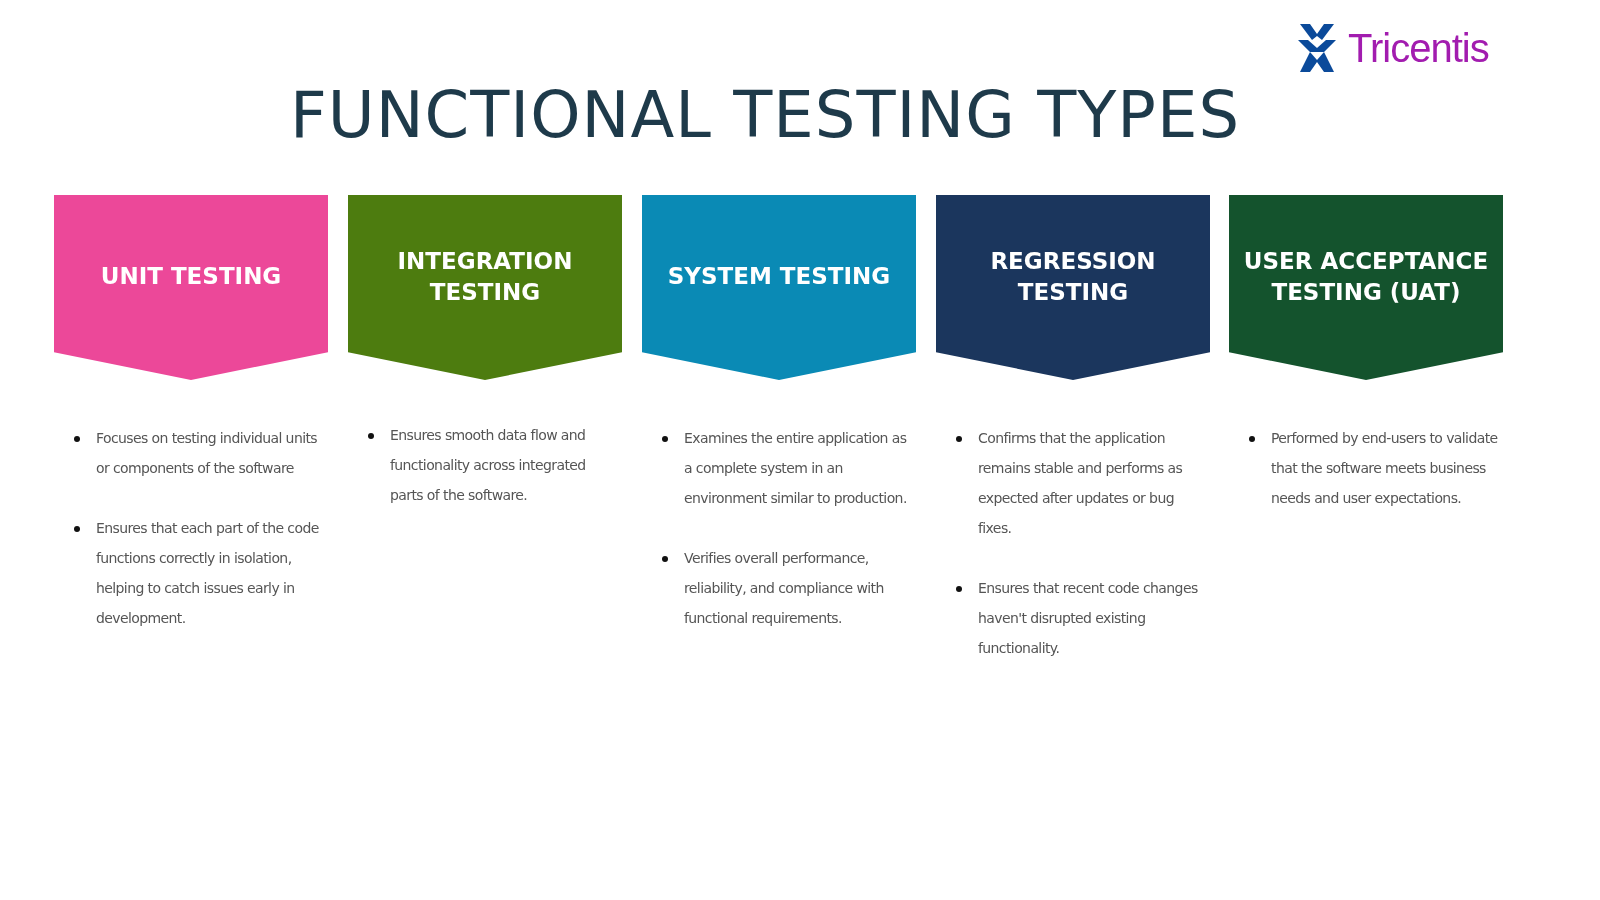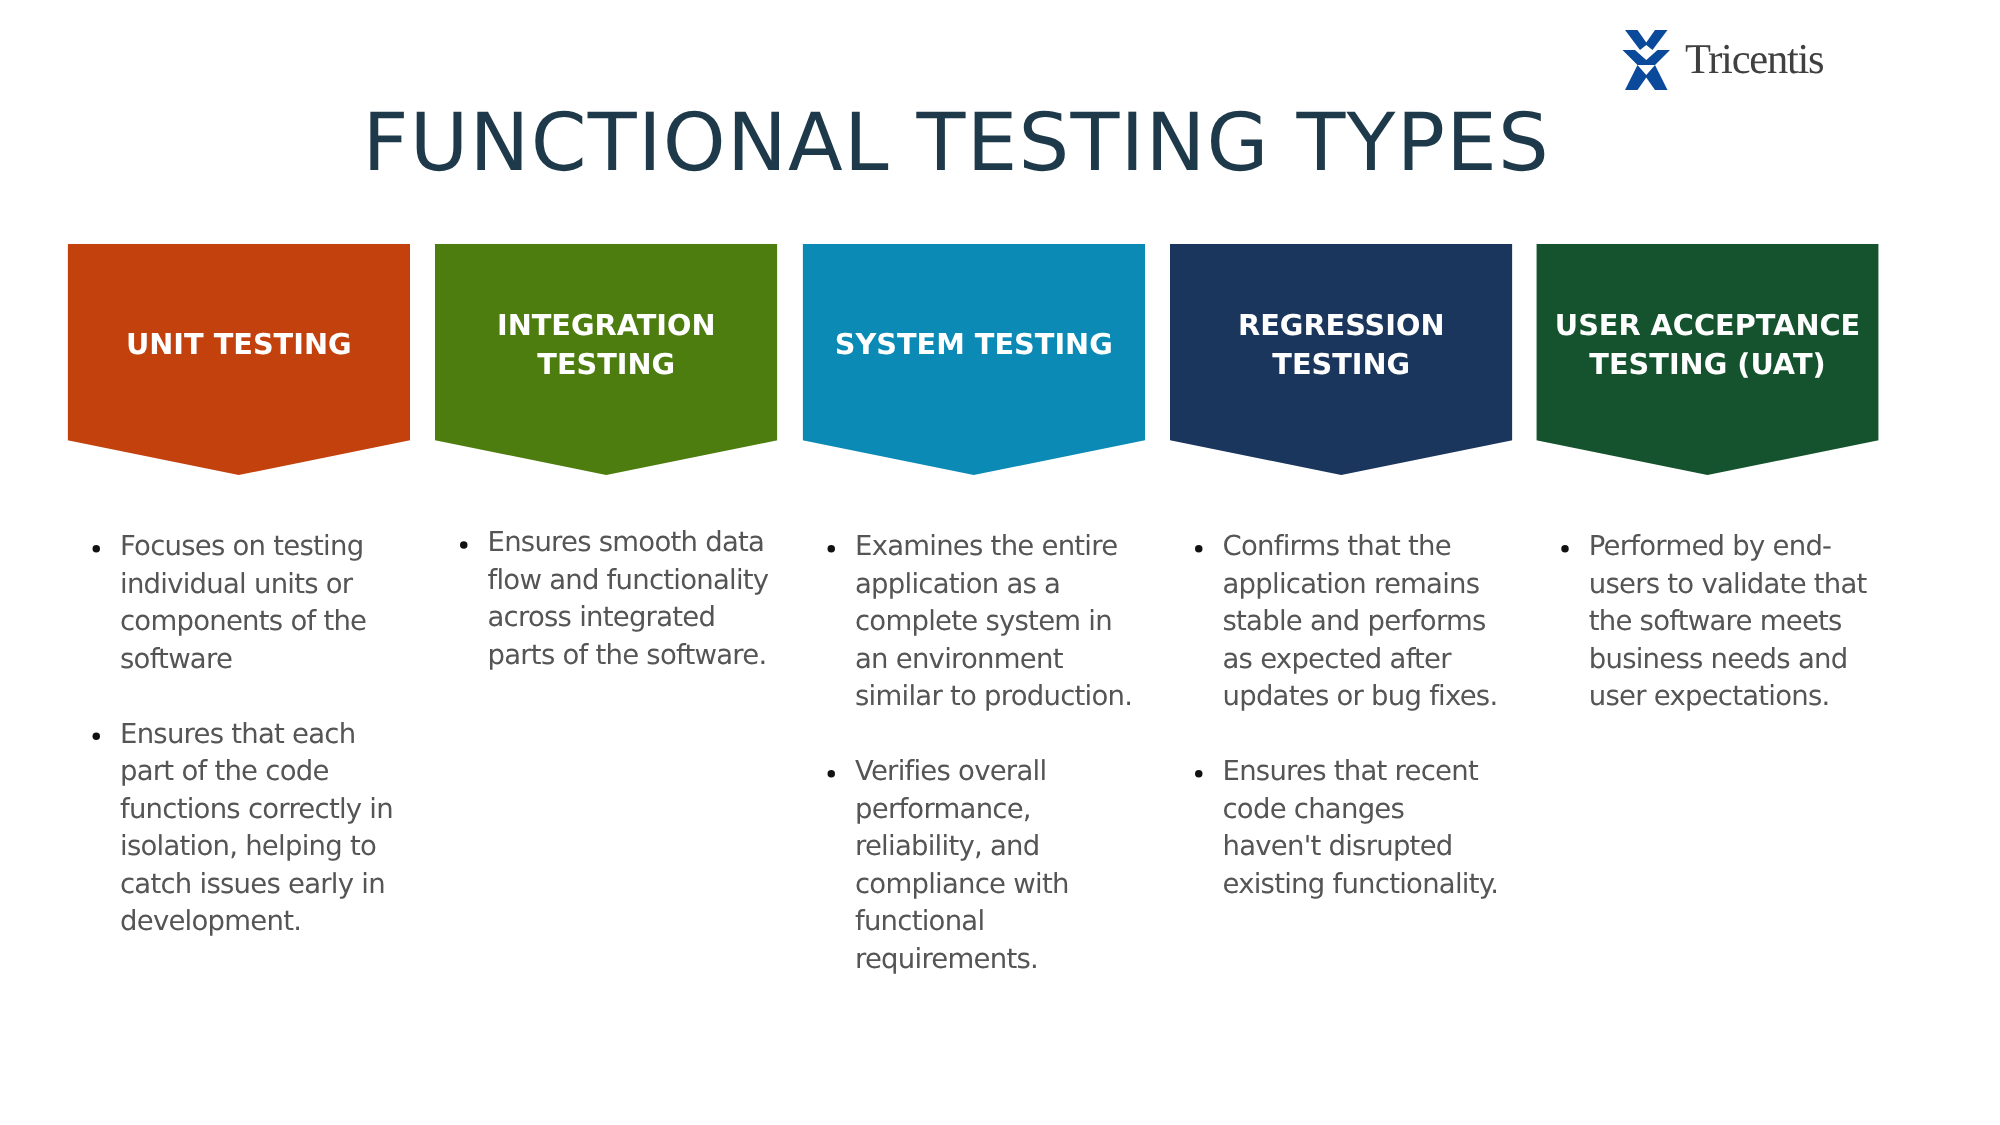--- a/index.html
+++ b/index.html
@@ -1,46 +1,46 @@
 <!DOCTYPE html>
 <html><head>
 <meta charset="utf-8">
 <style>
   html, body { margin:0; padding:0; background:#ffffff; }
   body { width:1600px; height:900px; position:relative; overflow:hidden; font-family:"Liberation Sans", sans-serif; }
   .logo { position:absolute; left:1296px; top:22px; display:flex; align-items:center; gap:10px; }
   .logo-mark { width:42px; height:52px; }
-  .logo-text { font-family:Liberation Serif, serif; font-size:34px; color:#404040; letter-spacing:-1px; line-height:1; }
+  .logo-text { font-family:Liberation Sans, sans-serif; font-size:40px; color:#a21caf; letter-spacing:-1px; line-height:1; }
   .title { position:absolute; left:0; width:1530px; top:78px; text-align:center; font-family:"DejaVu Sans", sans-serif; font-weight:normal; font-size:64px; color:#1e3a4a; letter-spacing:1px; }
   .col { position:absolute; top:195px; width:274px; }
   .banner { width:274px; height:185px; clip-path:polygon(0 0,100% 0,100% 85%,50% 100%,0 85%); display:flex; align-items:center; justify-content:center; padding-bottom:22px; box-sizing:border-box; }
   .banner-label { color:#ffffff; font-family:"DejaVu Sans", sans-serif; font-weight:bold; font-size:23px; text-align:center; line-height:31px; white-space:pre-line; }
   .bullets { list-style:none; margin:0; padding:0; margin-top:43px; }
   .bullet { display:flex; margin-bottom:30px; }
   .dot { width:6px; height:6px; border-radius:50%; background:#111; margin-top:13px; margin-left:20px; margin-right:16px; flex:none; }
-  .btext { font-family:"DejaVu Sans", sans-serif; font-size:22px; line-height:30px; color:#555555; letter-spacing:-0.6px; width:230px; }
+  .btext { font-family:"DejaVu Sans", sans-serif; font-size:14px; line-height:30px; color:#555555; letter-spacing:-0.6px; width:230px; }
 </style>
 </head>
 <body>
 
 <div class="logo">
   <svg class="logo-mark" viewBox="0 0 42 52">
     <g fill="#0b4a9a">
       <polygon points="4,2 14,2 21,12 28,2 38,2 26,18 21,14 16,18"></polygon>
       <polygon points="2,18 12,18 21,26 30,18 40,18 28,30 14,30"></polygon>
       <polygon points="14,30 21,38 28,30 38,50 28,50 21,40 14,50 4,50"></polygon>
     </g>
   </svg>
   <span class="logo-text">Tricentis</span>
 </div>
 
 <div class="title">FUNCTIONAL TESTING TYPES</div>
 
 <div class="col" style="left:54px">
-  <div class="banner" style="background:#c2410c">
+  <div class="banner" style="background:#ec4899">
     <div class="banner-label">UNIT TESTING</div>
   </div>
   <ul class="bullets">
     <li class="bullet">
         <span class="dot"></span>
         <span class="btext">Focuses on testing individual units or components of the software</span>
       </li>
     <li class="bullet">
         <span class="dot"></span>
         <span class="btext">Ensures that each part of the code functions correctly in isolation, helping to catch issues early in development.</span>

